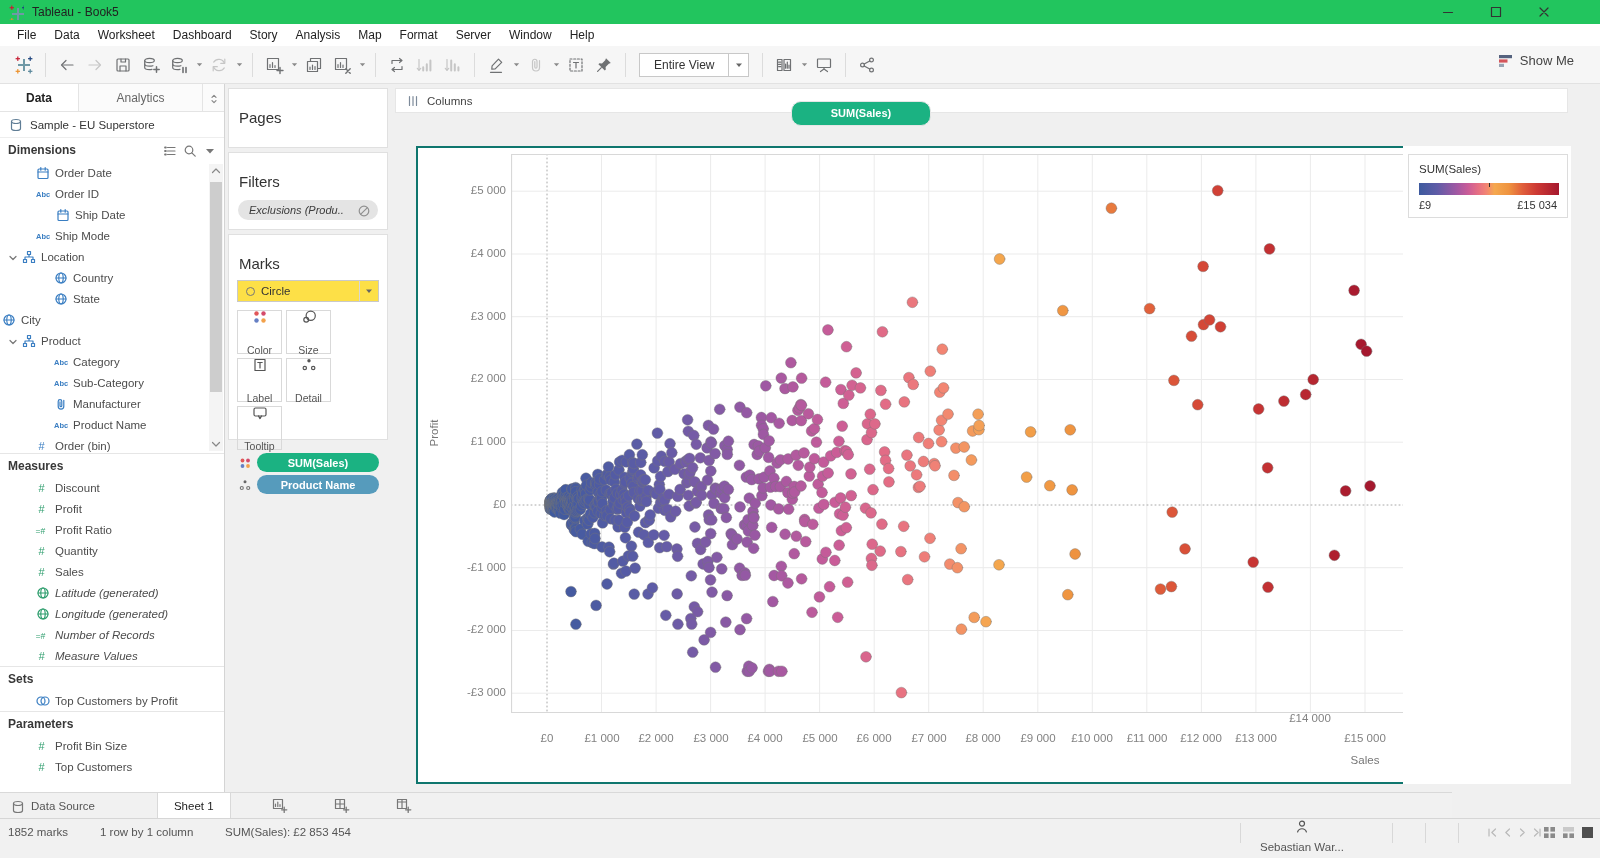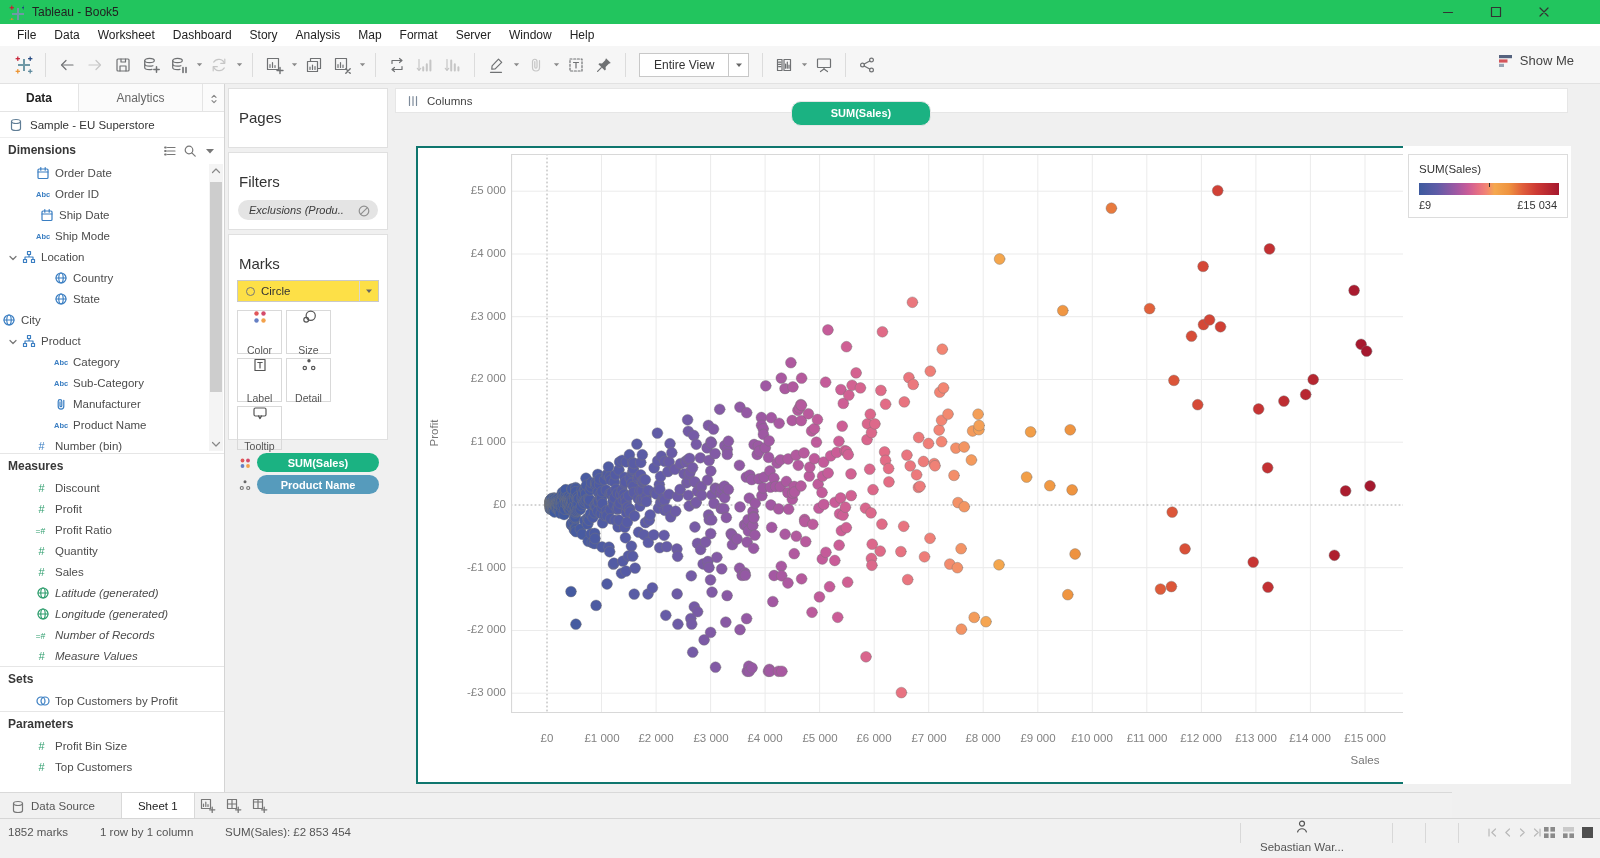--- a/index.html
+++ b/index.html
@@ -77,21 +77,21 @@
   .y-title{transform:rotate(-90deg);transform-origin:center;}
   
   .rightpanel{position:absolute;left:1403px;top:146px;width:168px;height:638px;background:#fff;}
   .legend{position:absolute;left:5px;top:8px;width:160px;height:64px;border:1px solid #dcdcdc;background:#fff;}
   .legend .lt{font-size:11.5px;color:#333;padding:8px 0 0 10px;}
   .lgrad{position:absolute;left:10px;top:28px;width:140px;height:12px;}
   .lgrad .notch{position:absolute;left:50%;top:0;width:1px;height:4px;background:#333;}
   .lmin{position:absolute;left:10px;top:44px;font-size:11px;color:#333;}
   .lmax{position:absolute;right:10px;top:44px;font-size:11px;color:#333;}
   
-  .tabsbar{position:absolute;left:0;top:792px;width:1452px;height:26px;background:#f1f1f1;border-top:1px solid #d9d9d9;display:flex;align-items:stretch;}
+  .tabsbar{position:absolute;left:0;top:792px;width:1452px;height:26px;background:#f1f1f1;border-top:1px solid #d9d9d9;display:flex;align-items:stretch;gap:36px;}
   .dstab{display:flex;align-items:center;gap:7px;padding:0 26px 0 10px;font-size:11.5px;color:#555;}
   .sheettab{display:flex;align-items:center;padding:0 16px;font-size:11.5px;color:#222;background:#fff;border-left:1px solid #d9d9d9;border-right:1px solid #d9d9d9;}
   .addbtn{width:26px;display:flex;align-items:center;justify-content:center;color:#777;}
   
   .statusbar{position:absolute;left:0;top:818px;width:1600px;height:40px;background:#f1f1f1;border-top:1px solid #d6d6d6;font-size:11.5px;color:#555;}
   .statusbar .sl{position:absolute;top:7px;}
   .vsep{position:absolute;top:4px;width:1px;height:20px;background:#d8d8d8;}
   .userbox{position:absolute;left:1250px;top:0px;height:28px;display:flex;align-items:center;gap:7px;color:#555;padding:0 10px;flex-direction:column;}
   .pager{position:absolute;left:1486px;top:7px;display:flex;gap:3px;color:#b9b9b9;}
   .viewicons{position:absolute;left:1543px;top:7px;display:flex;gap:6px;color:#8a8a8a;}
@@ -412,21 +412,21 @@
             <span>Order Date</span>
           </div>
           <div class="field" style="padding-left:34px">
             <span class="fic blue">
               <svg width="16" height="16" viewBox="0 0 16 16">
                 <text x="1" y="11" font-size="7.5" fill="currentColor" stroke="none" font-weight="bold" font-family="Liberation Sans,sans-serif">Abc</text>
               </svg>
             </span>
             <span>Order ID</span>
           </div>
-          <div class="field" style="padding-left:38px">
+          <div class="field" style="padding-left:54px">
             <span class="fic blue">
               <svg width="16" height="16" viewBox="0 0 16 16">
                 <rect x="3" y="4" width="10" height="9.5" rx="1"></rect>
                 <path d="M3 7h10M5.8 2.6v2.6M10.2 2.6v2.6"></path>
               </svg>
             </span>
             <span>Ship Date</span>
           </div>
           <div class="field" style="padding-left:34px">
             <span class="fic blue">
@@ -529,21 +529,21 @@
               </svg>
             </span>
             <span>Product Name</span>
           </div>
           <div class="field" style="padding-left:34px">
             <span class="fic blue">
               <svg width="16" height="16" viewBox="0 0 16 16">
                 <text x="3.5" y="12" font-size="11" fill="currentColor" stroke="none" font-family="Liberation Sans,sans-serif">#</text>
               </svg>
             </span>
-            <span>Number (bin)</span>
+            <span>Order (bin)</span>
           </div>
         </div>
         <div class="scrollbar">
           <span class="arr" style="top:0">
             <svg width="14" height="14" viewBox="0 0 14 14">
               <path d="M3.5 8.5 7 5l3.5 3.5"></path>
             </svg>
           </span>
           <div class="thumb"></div>
           <span class="arr" style="bottom:0">
@@ -1595,21 +1595,21 @@
         <div class="xtick" style="left:347px;top:584px">£4 000</div>
         <div class="xtick" style="left:402px;top:584px">£5 000</div>
         <div class="xtick" style="left:456px;top:584px">£6 000</div>
         <div class="xtick" style="left:511px;top:584px">£7 000</div>
         <div class="xtick" style="left:565px;top:584px">£8 000</div>
         <div class="xtick" style="left:620px;top:584px">£9 000</div>
         <div class="xtick" style="left:674px;top:584px">£10 000</div>
         <div class="xtick" style="left:729px;top:584px">£11 000</div>
         <div class="xtick" style="left:783px;top:584px">£12 000</div>
         <div class="xtick" style="left:838px;top:584px">£13 000</div>
-        <div class="xtick" style="left:892px;top:584px">£14 000</div>
+        <div class="xtick" style="left:892px;top:564px">£14 000</div>
         <div class="xtick" style="left:947px;top:584px">£15 000</div>
       </div>
     <div class="ax-title" style="left:493px;top:606px;width:908px;text-align:center;">Sales</div>
   </div>
 
   <div class="rightpanel">
     <div class="legend">
       <div class="lt">SUM(Sales)</div>
       <div class="lgrad" id="legend-gradient" style="background: linear-gradient(to right, rgb(61, 90, 158) 0%, rgb(95, 92, 167) 13%, rgb(161, 88, 163) 27%, rgb(201, 92, 152) 35%, rgb(229, 110, 132) 42%, rgb(242, 132, 116) 48%, rgb(245, 168, 79) 54%, rgb(239, 148, 64) 64%, rgb(224, 94, 59) 74%, rgb(205, 57, 52) 84%, rgb(165, 24, 46) 100%);">
           <div class="notch"></div>

